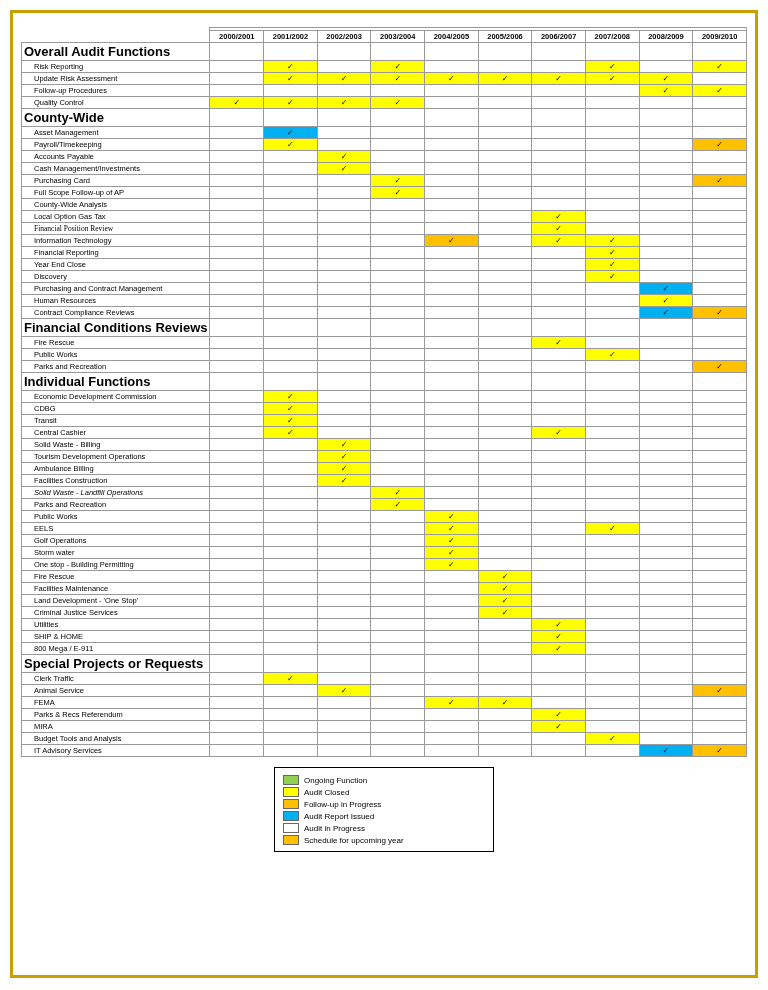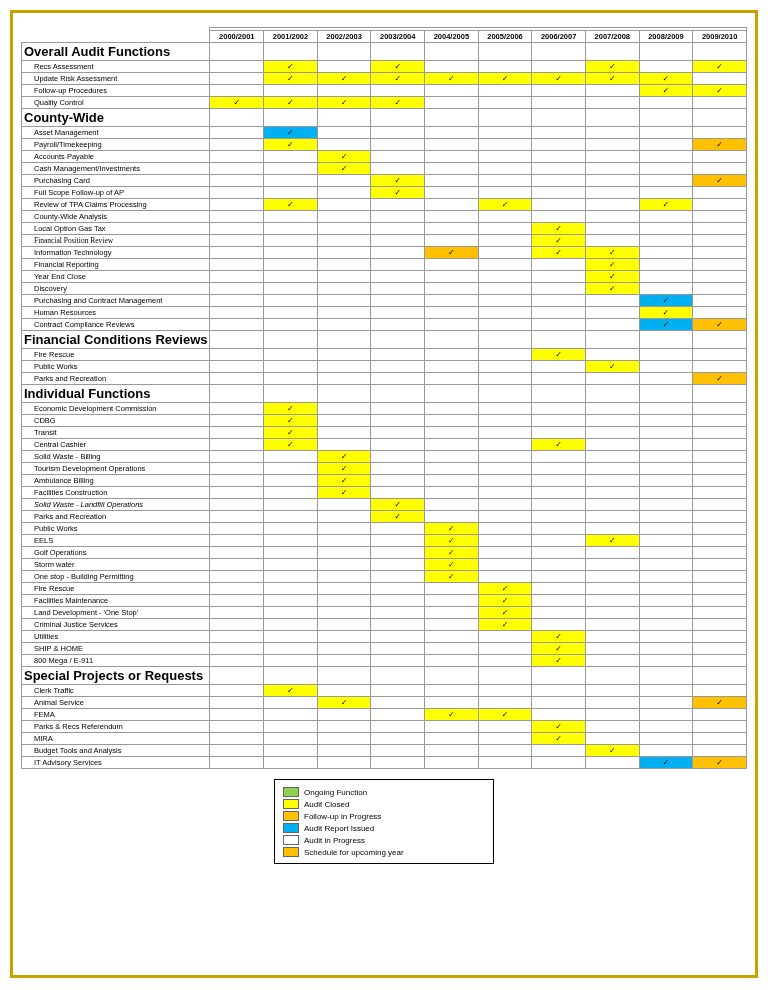--- a/index.html
+++ b/index.html
@@ -123,21 +123,21 @@
           <td></td>
           <td></td>
           <td></td>
           <td></td>
           <td></td>
           <td></td>
           <td></td>
           <td></td>
         </tr>
         <tr>
-          <td class="label-col" style="padding-left: 12px;">Recs Assessment</td>
+          <td class="label-col" style="padding-left: 12px;">Risk Reporting</td>
           <td></td>
           <td class="cell-yellow" style="font-size: 8px;">✓</td>
           <td></td>
           <td class="cell-yellow" style="font-size: 8px;">✓</td>
           <td></td>
           <td></td>
           <td></td>
           <td class="cell-yellow" style="font-size: 8px;">✓</td>
           <td></td>
           <td class="cell-yellow" style="font-size: 8px;">✓</td>
@@ -263,33 +263,20 @@
           <td class="label-col" style="padding-left: 12px;">Full Scope Follow-up of AP</td>
           <td></td>
           <td></td>
           <td></td>
           <td class="cell-yellow" style="font-size: 8px;">✓</td>
           <td></td>
           <td></td>
           <td></td>
           <td></td>
           <td></td>
-          <td></td>
-        </tr>
-        <tr>
-          <td class="label-col" style="padding-left: 12px;">Review of TPA Claims Processing</td>
-          <td></td>
-          <td class="cell-yellow" style="font-size: 8px;">✓</td>
-          <td></td>
-          <td></td>
-          <td></td>
-          <td class="cell-yellow" style="font-size: 8px;">✓</td>
-          <td></td>
-          <td></td>
-          <td class="cell-yellow" style="font-size: 8px;">✓</td>
           <td></td>
         </tr>
         <tr>
           <td class="label-col" style="padding-left: 12px;">County-Wide Analysis</td>
           <td></td>
           <td></td>
           <td></td>
           <td></td>
           <td></td>
           <td></td>

